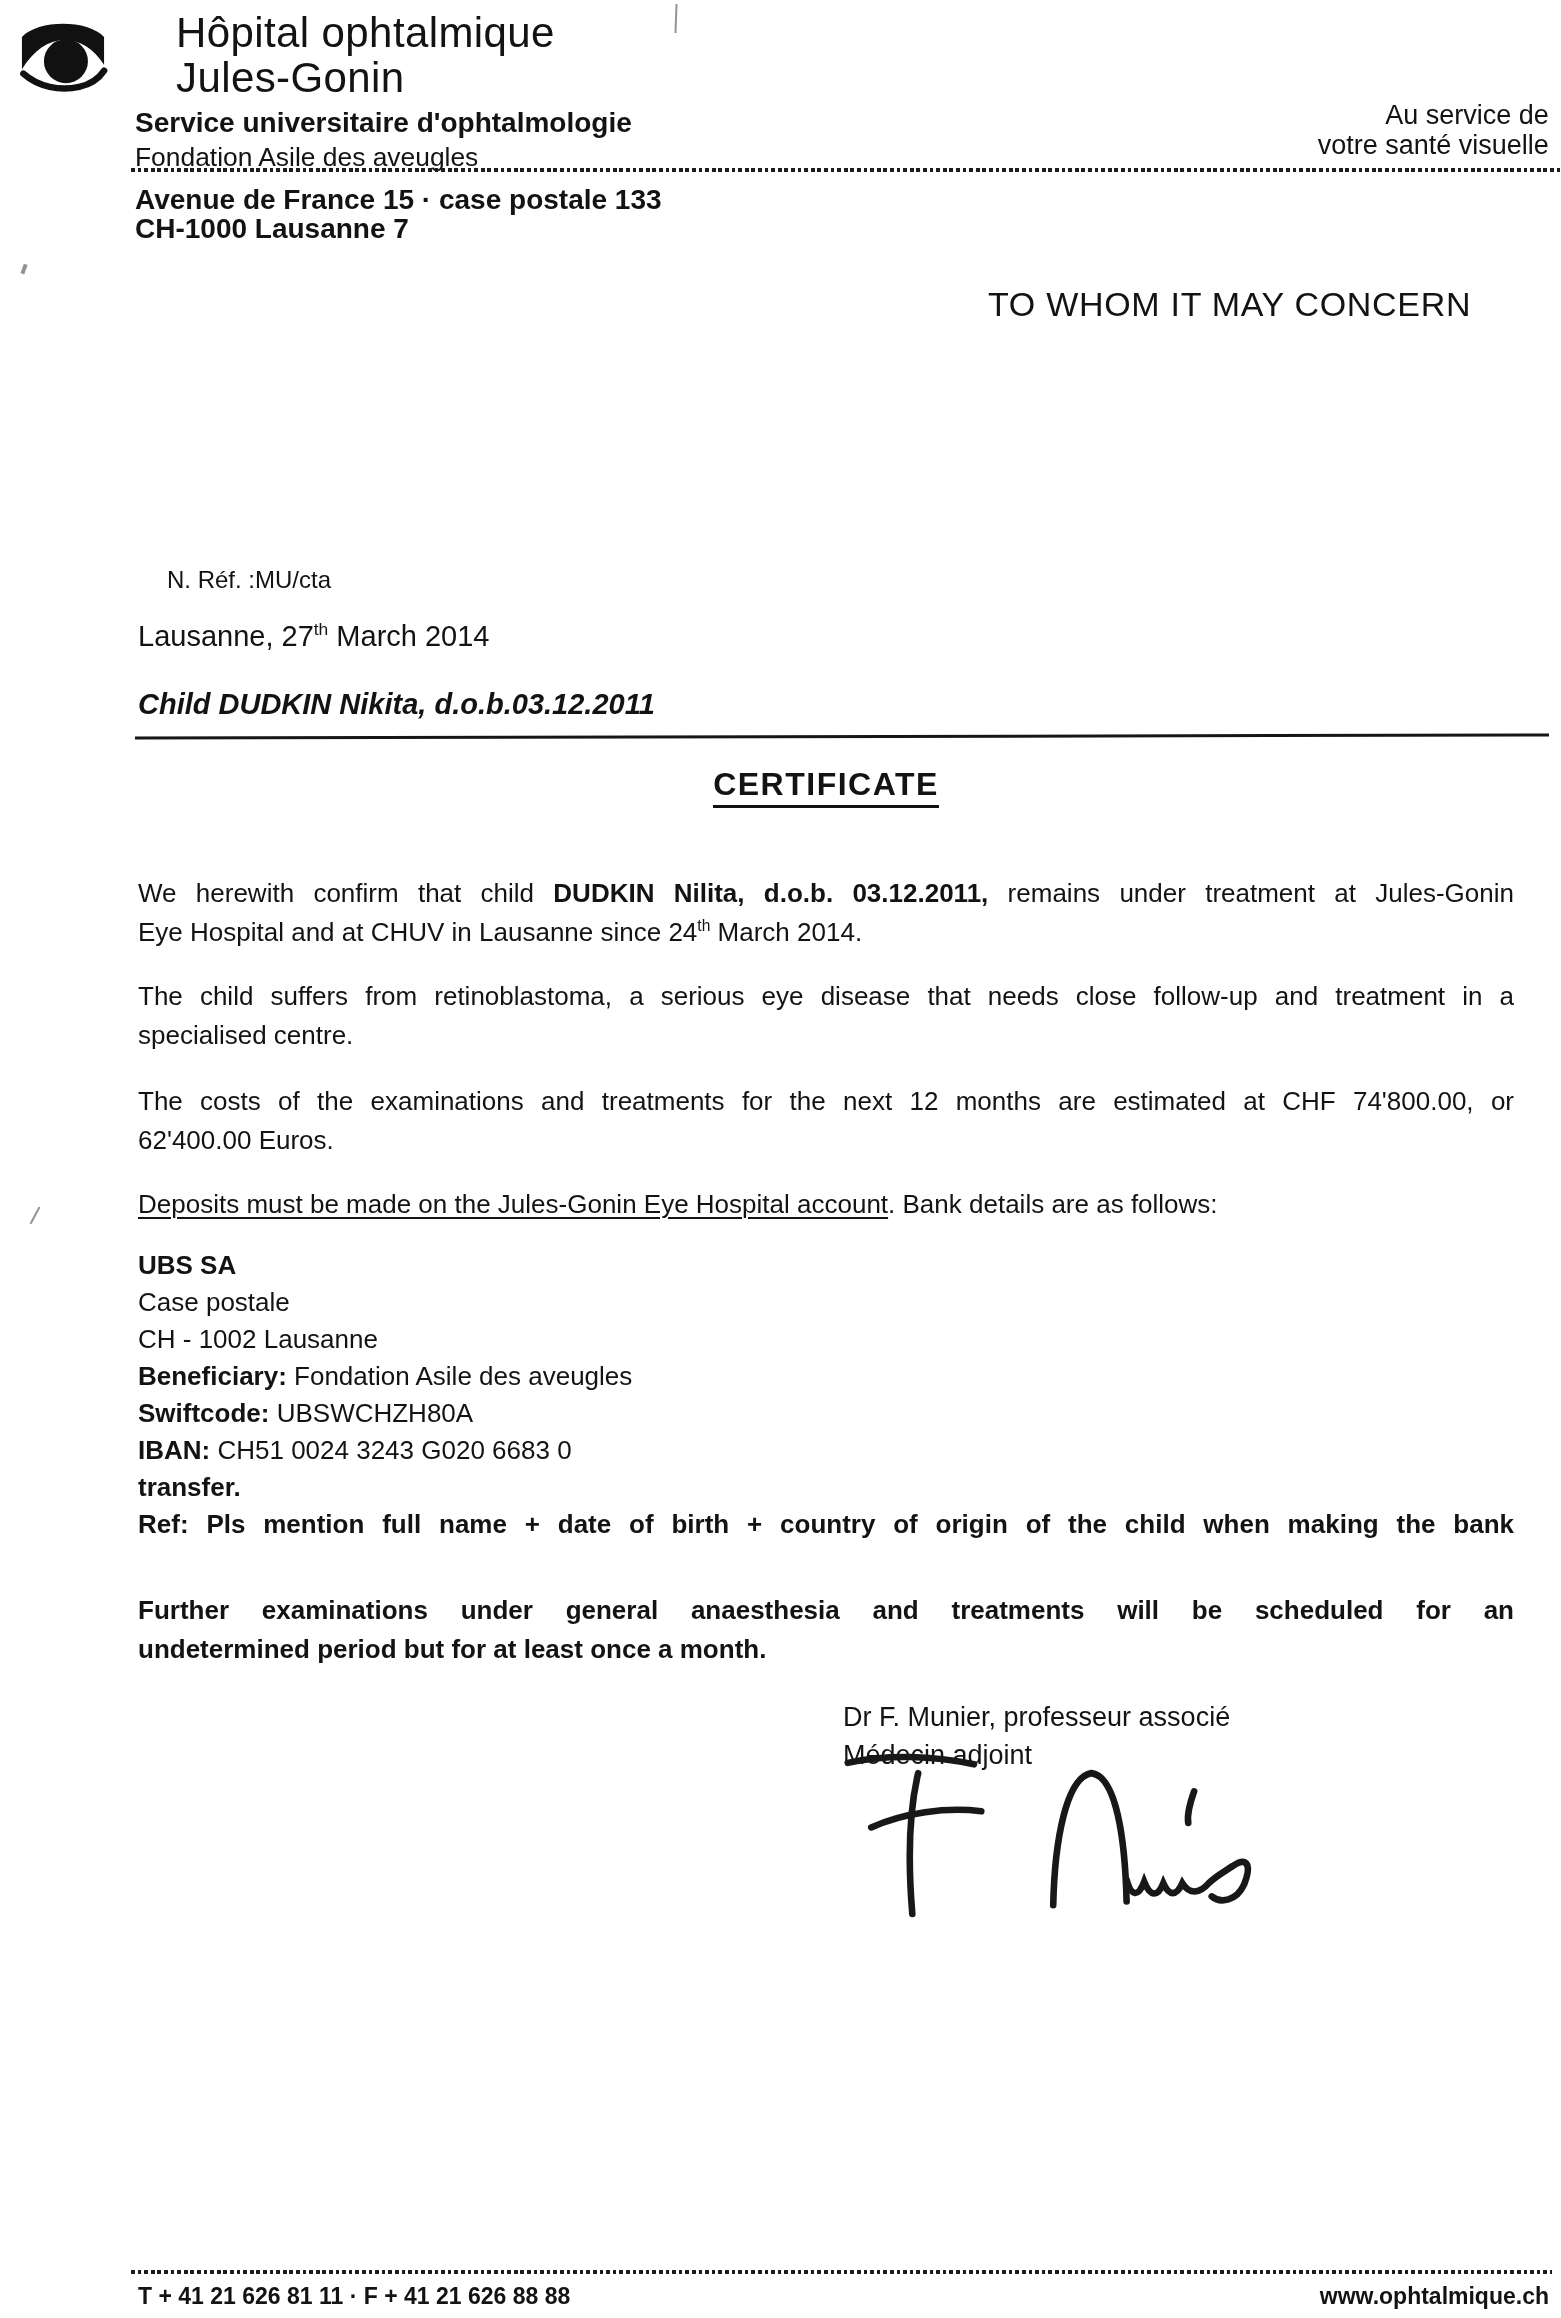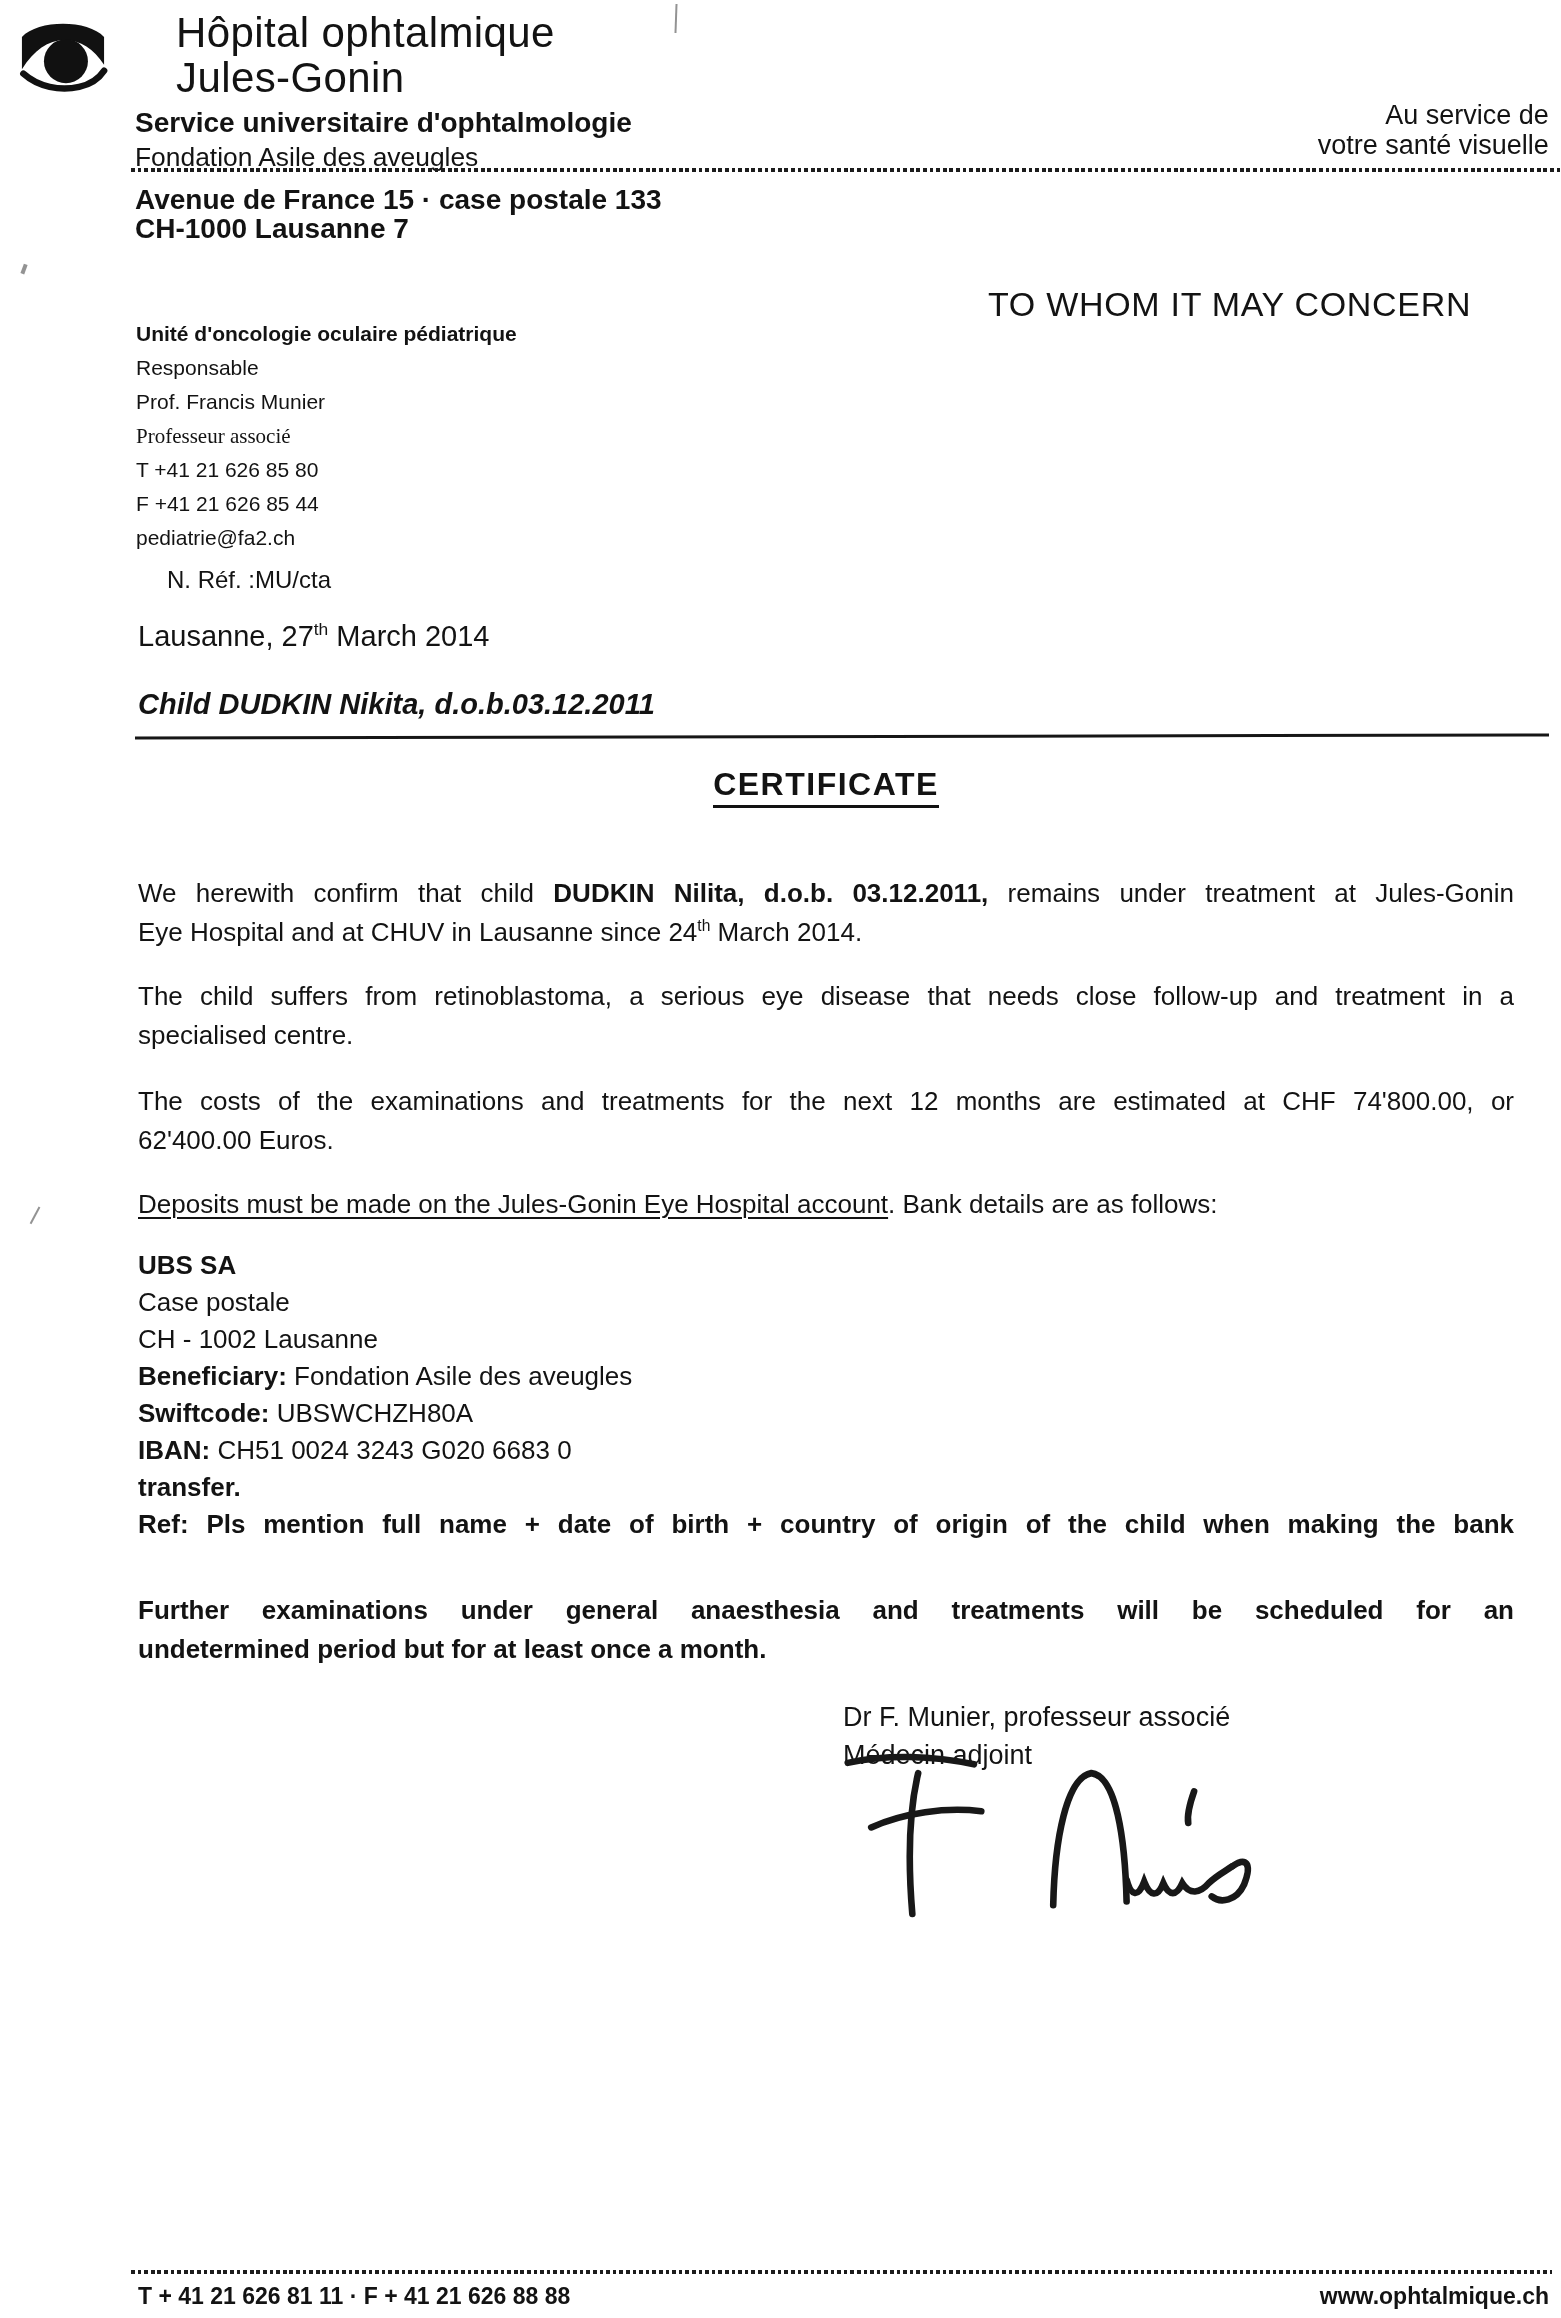--- a/index.html
+++ b/index.html
@@ -79,29 +79,20 @@
     <div>votre santé visuelle</div>
   </div>
 
   <div class="abs rule-dotted rule1"></div>
 
   <div class="abs addr">
     <div>Avenue de France 15 · case postale 133</div>
     <div>CH-1000 Lausanne 7</div>
   </div>
 
-  <div class="abs unit">
-    <div class="b">Unité d'oncologie oculaire pédiatrique</div>
-    <div>Responsable</div>
-    <div>Prof. Francis Munier</div>
-    <div class="serif">Professeur associé</div>
-    <div>T +41 21 626 85 80</div>
-    <div>F +41 21 626 85 44</div>
-    <div>pediatrie@fa2.ch</div>
-  </div>
 
   <div class="abs recipient">TO WHOM IT MAY CONCERN</div>
 
   <div class="abs refline">N. Réf. :MU/cta</div>
 
   <div class="abs dateline"><span>Lausanne, 27</span><sup>th</sup><span> March 2014</span></div>
 
   <div class="abs subject">Child DUDKIN Nikita, d.o.b.03.12.2011</div>
   <div class="abs subject-rule"></div>
 

